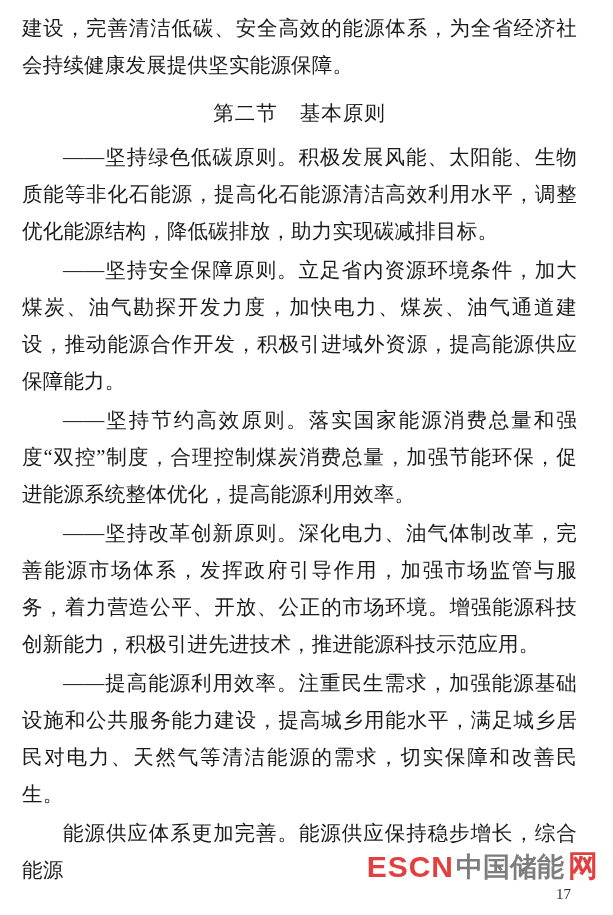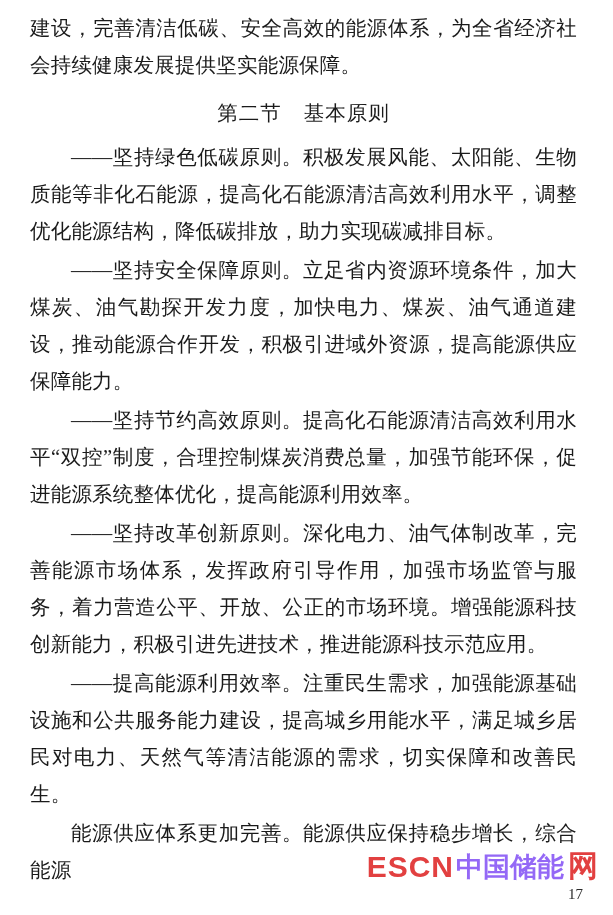--- a/index.html
+++ b/index.html
@@ -13,21 +13,21 @@
     font-family: "Liberation Serif", "DejaVu Serif", serif;
     color: #1a1a1a;
     position: relative;
     overflow: hidden;
   }
   .page {
     position: relative;
     width: 613px;
     height: 915px;
     box-sizing: border-box;
-    padding: 10px 36px 0 30px;
+    padding: 10px 36px 0 22px;
   }
   .para {
     font-size: 20.5px;
     line-height: 37px;
     text-align: justify;
     text-justify: inter-ideograph;
     letter-spacing: 0.2px;
     margin: 0 0 2px 0;
     text-indent: 0;
   }
@@ -42,21 +42,21 @@
     margin: 10px 0 8px 0;
     letter-spacing: 1px;
     font-family: "Liberation Sans", "DejaVu Sans", sans-serif;
   }
   .heading .gap {
     display: inline-block;
     width: 22px;
   }
   .page-number {
     position: absolute;
-    right: 30px;
+    right: 42px;
     bottom: 12px;
     font-size: 15px;
     color: #2a2a2a;
     font-family: "Liberation Serif", "DejaVu Serif", serif;
   }
   .watermark {
     position: absolute;
     right: 14px;
     bottom: 28px;
     display: flex;
@@ -68,21 +68,21 @@
     font-family: "Liberation Sans", "DejaVu Sans", sans-serif;
     font-weight: bold;
     font-size: 30px;
     color: #e03030;
     letter-spacing: 1px;
   }
   .wm-cn {
     font-family: "Liberation Sans", "DejaVu Sans", sans-serif;
     font-weight: bold;
     font-size: 27px;
-    color: #8b5cf6;
+    color: #737373;
     letter-spacing: 0px;
   }
   .wm-net {
     font-family: "Liberation Sans", "DejaVu Sans", sans-serif;
     font-weight: bold;
     font-size: 30px;
     color: #e03030;
     letter-spacing: 1px;
     margin-left: 2px;
   }
@@ -93,21 +93,21 @@
 <div class="page">
 
   <p class="para">建设，完善清洁低碳、安全高效的能源体系，为全省经济社会持续健康发展提供坚实能源保障。</p>
 
   <h2 class="heading"><span>第二节</span><span class="gap"></span><span>基本原则</span></h2>
 
   <p class="para indent">——坚持绿色低碳原则。积极发展风能、太阳能、生物质能等非化石能源，提高化石能源清洁高效利用水平，调整优化能源结构，降低碳排放，助力实现碳减排目标。</p>
 
   <p class="para indent">——坚持安全保障原则。立足省内资源环境条件，加大煤炭、油气勘探开发力度，加快电力、煤炭、油气通道建设，推动能源合作开发，积极引进域外资源，提高能源供应保障能力。</p>
 
-  <p class="para indent">——坚持节约高效原则。提高化石能源清洁高效利用水平“双控”制度，合理控制煤炭消费总量，加强节能环保，促进能源系统整体优化，提高能源利用效率。</p>
+  <p class="para indent">——坚持节约高效原则。落实国家能源消费总量和强度“双控”制度，合理控制煤炭消费总量，加强节能环保，促进能源系统整体优化，提高能源利用效率。</p>
 
   <p class="para indent">——坚持改革创新原则。深化电力、油气体制改革，完善能源市场体系，发挥政府引导作用，加强市场监管与服务，着力营造公平、开放、公正的市场环境。增强能源科技创新能力，积极引进先进技术，推进能源科技示范应用。</p>
 
   <p class="para indent">——提高能源利用效率。注重民生需求，加强能源基础设施和公共服务能力建设，提高城乡用能水平，满足城乡居民对电力、天然气等清洁能源的需求，切实保障和改善民生。</p>
 
 
   <p class="para indent">能源供应体系更加完善。能源供应保持稳步增长，综合能源</p>
 
   <div class="page-number">17</div>
 

